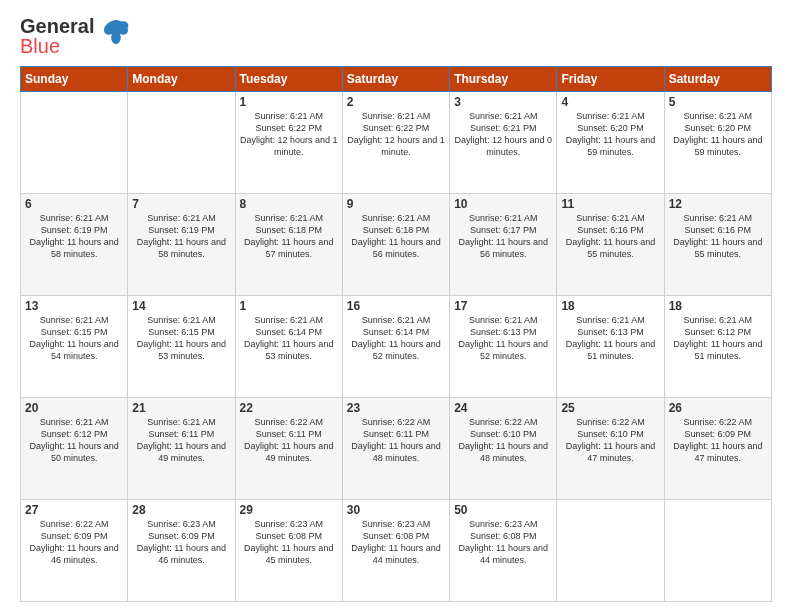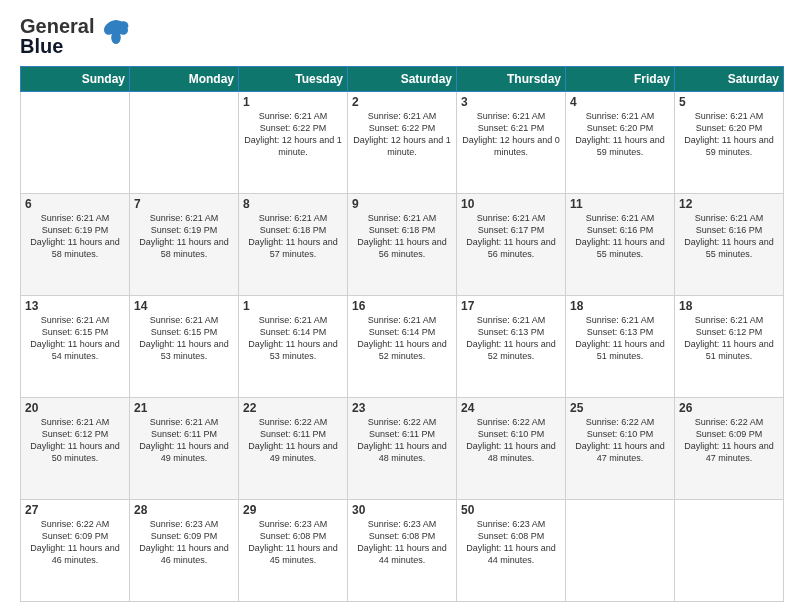--- a/index.html
+++ b/index.html
@@ -6,21 +6,21 @@
     body {
       font-family: Arial, sans-serif;
       background: #fff;
       width: 792px;
       height: 612px;
       overflow: hidden;
     }
     .page {
       width: 792px;
       height: 612px;
-      padding: 16px 8px 10px 20px;
+      padding: 16px 20px 10px 20px;
       display: flex;
       flex-direction: column;
     }
     .header {
       display: flex;
       justify-content: space-between;
       align-items: flex-start;
       margin-bottom: 10px;
     }
     .logo {
@@ -47,26 +47,26 @@
       color: #555;
       margin-top: 2px;
     }
     .calendar {
       flex: 1;
       border-collapse: collapse;
       width: 100%;
       table-layout: fixed;
     }
     .calendar th {
-      background: #0f766e;
+      background: #c2410c;
       color: #fff;
       font-size: 12px;
       font-weight: bold;
       padding: 5px 4px;
-      text-align: right;
+      text-align: left;
       border: 1px solid #2f7fc1;
     }
     .calendar td {
       border: 1px solid #d0d0d0;
       vertical-align: top;
       padding: 3px 4px;
       font-size: 9.5px;
       color: #333;
       height: 78px;
       background: #fff;
@@ -92,21 +92,21 @@
   </style>
 </head>
 <body>
 
 <div class="page">
   <div class="header">
     <div class="logo">
       <div class="logo-row">
         <div style="display:flex;flex-direction:column;line-height:1">
           <span style="font-size:20px;font-weight:bold;color:#333;">General</span>
-          <span style="font-size:20px;font-weight:bold;color:#0f172a;">Blue</span>
+          <span style="font-size:20px;font-weight:normal;color:#ef4444;">Blue</span>
         </div>
         <div style="margin-left:4px;margin-top:-4px;">
           <svg width="32" height="32" viewBox="0 0 32 32">
             <path d="M16 4 C20 4, 28 8, 28 14 C28 18, 24 20, 20 18 C22 22, 20 28, 16 28 C12 28, 10 22, 12 18 C8 20, 4 18, 4 14 C4 8, 12 4, 16 4Z" fill="#2f7fc1"></path>
             <path d="M20 6 C24 4, 30 6, 28 12 C26 10, 22 10, 20 6Z" fill="#2f7fc1"></path>
           </svg>
         </div>
       </div>
     </div>
     <div class="title-section">

